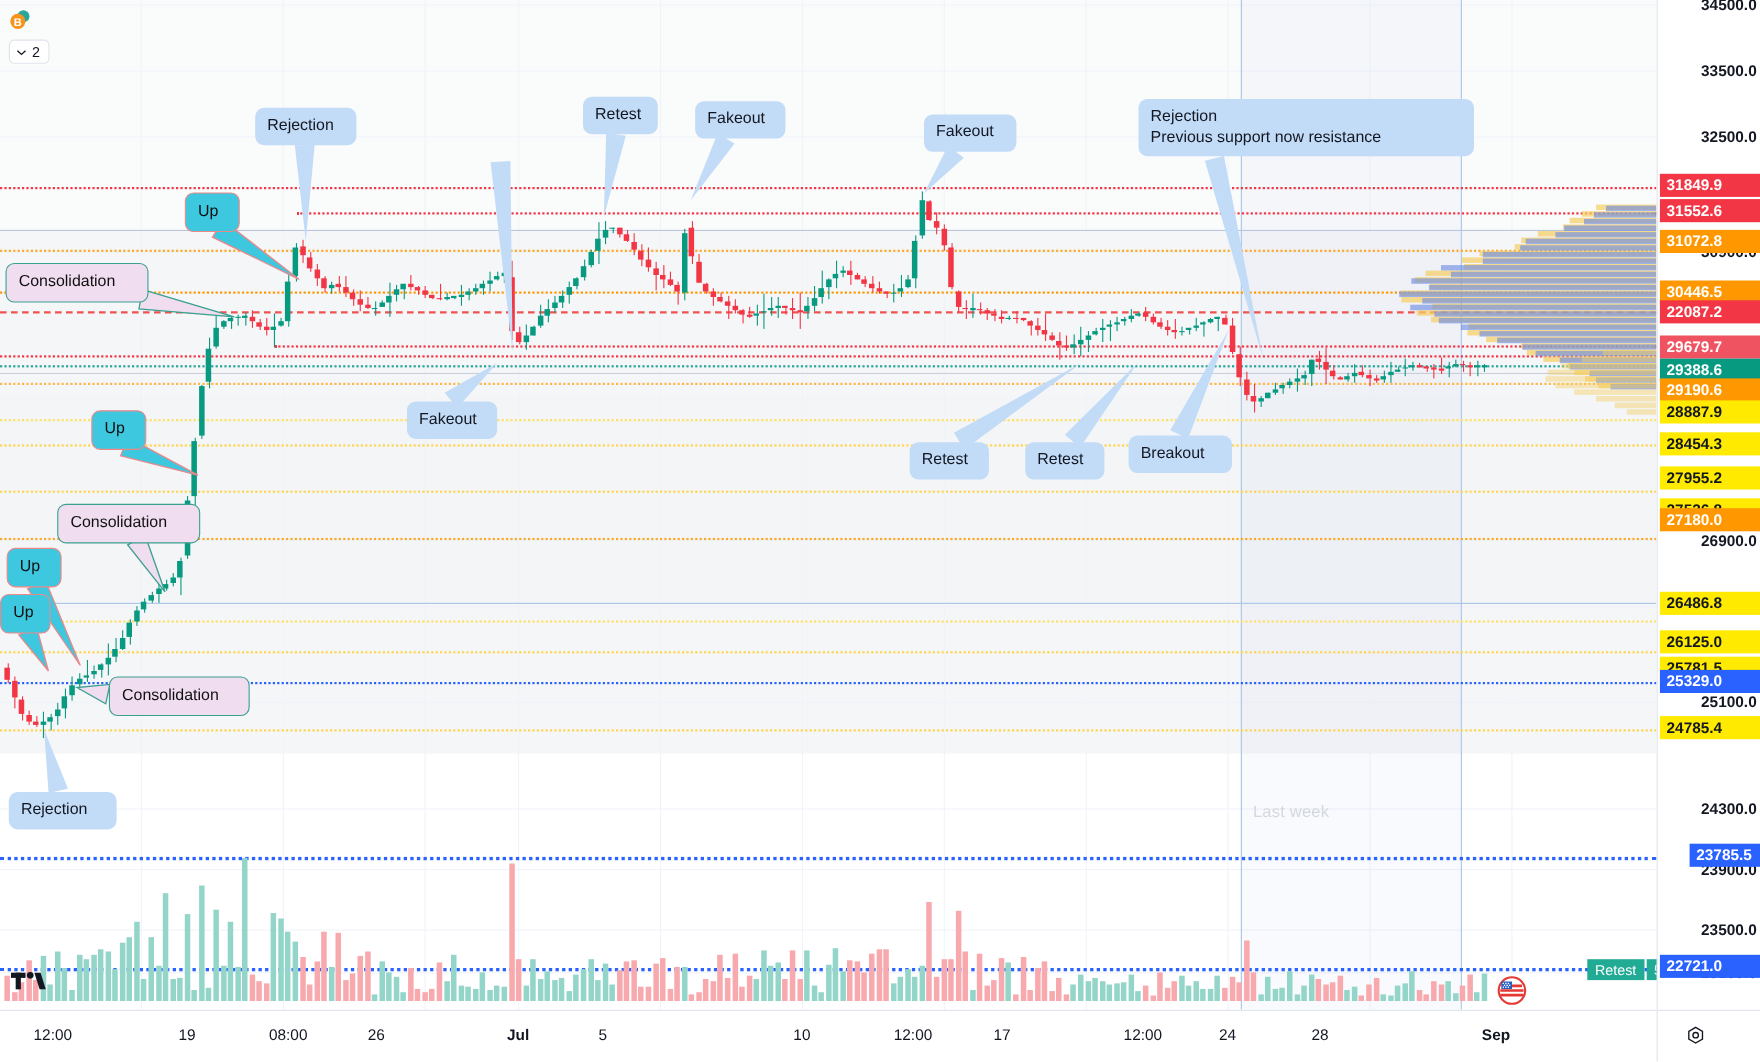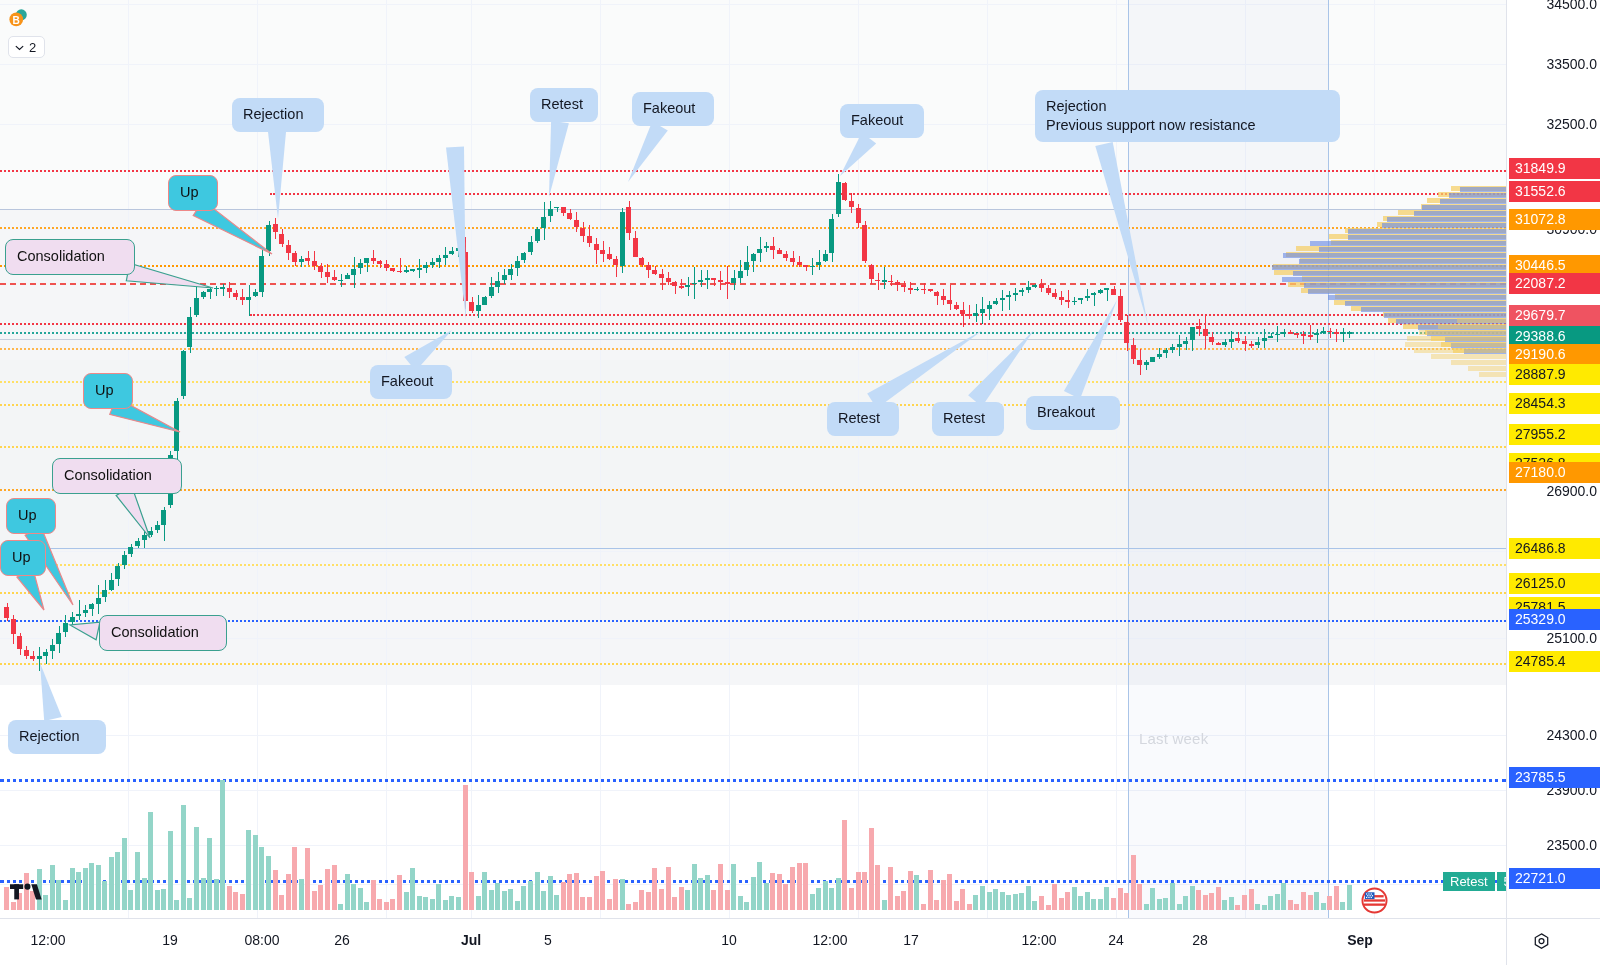--- a/index.html
+++ b/index.html
@@ -7,21 +7,21 @@
   body {
     font-family:"Liberation Sans", sans-serif;
     background:#ffffff;
     position:relative;
     -webkit-font-smoothing:antialiased;
   }
   
   #chart-root { position:absolute; left:0; top:0; width:1600px; height:965px; }
   #plot-area  { position:absolute; left:0; top:0; width:1506px; height:918px; overflow:hidden; }
   #price-axis { position:absolute; left:1506px; top:0; width:94px; height:918px;
-                background:#ffffff; border-left:1px solid #e0e3eb; overflow:hidden; }
+                background:#ffffff; border-left:1px solid #e0e3eb; overflow:hidden;font-weight:bold; }
   #time-axis  { position:absolute; left:0; top:918px; width:1506px; height:47px;
                 background:#ffffff; border-top:1px solid #e0e3eb; }
   #corner-box { position:absolute; left:1506px; top:918px; width:94px; height:47px;
                 background:#ffffff; border-top:1px solid #e0e3eb; border-left:1px solid #e0e3eb; }
 
   
   .band { position:absolute; left:0; width:1506px; background:#eaecef; opacity:.55; }
   .band-lite { position:absolute; left:0; width:1506px; background:#f5f6f8; }
 
   
@@ -1012,21 +1012,21 @@
         <div class="plabel" style="top:364px;background:#ffea00;color:#131722;">28887.9</div>
         <div class="plabel" style="top:393px;background:#ffea00;color:#131722;">28454.3</div>
         <div class="plabel" style="top:424px;background:#ffea00;color:#131722;">27955.2</div>
         <div class="plabel" style="top:453px;background:#ffea00;color:#131722;">27526.8</div>
         <div class="plabel" style="top:462px;background:#ff9800;color:#ffffff;">27180.0</div>
         <div class="plabel" style="top:538px;background:#ffea00;color:#131722;">26486.8</div>
         <div class="plabel" style="top:573px;background:#ffea00;color:#131722;">26125.0</div>
         <div class="plabel" style="top:597px;background:#ffea00;color:#131722;">25781.5</div>
         <div class="plabel" style="top:609px;background:#2962ff;color:#ffffff;">25329.0</div>
         <div class="plabel" style="top:651px;background:#ffea00;color:#131722;">24785.4</div>
-        <div class="plabel" style="top:767px;background:#2962ff;color:#ffffff;">23785.5</div>
+        <div class="plabel" style="top:767px;background:#2962ff;color:#ffffff;margin-left:27px;">23785.5</div>
         <div class="plabel" style="top:868px;background:#2962ff;color:#ffffff;">22721.0</div>
       </div>
   </div>
 
   <div id="time-axis">
     <div id="time-ticks">
         <div class="ttick" style="left:48px;">12:00</div>
         <div class="ttick" style="left:170px;">19</div>
         <div class="ttick" style="left:262px;">08:00</div>
         <div class="ttick" style="left:342px;">26</div>

